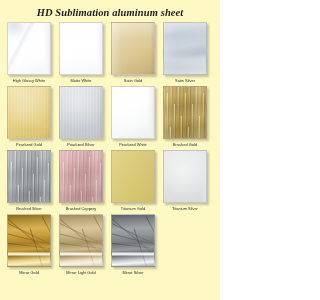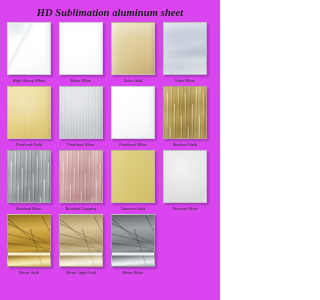--- a/index.html
+++ b/index.html
@@ -11,21 +11,21 @@
     width: 220px;
     height: 300px;
     overflow: hidden;
     font-family: "Liberation Sans", sans-serif;
     position: relative;
   }
 
   #catalog {
     width: 220px;
     height: 300px;
-    background: #d946ef;
+    background: #fef9c3;
     box-sizing: border-box;
     position: relative;
   }
 
   #page-title {
     text-align: center;
     font-family: "Liberation Serif", serif;
     font-style: italic;
     font-weight: 700;
     font-size: 10.5px;

